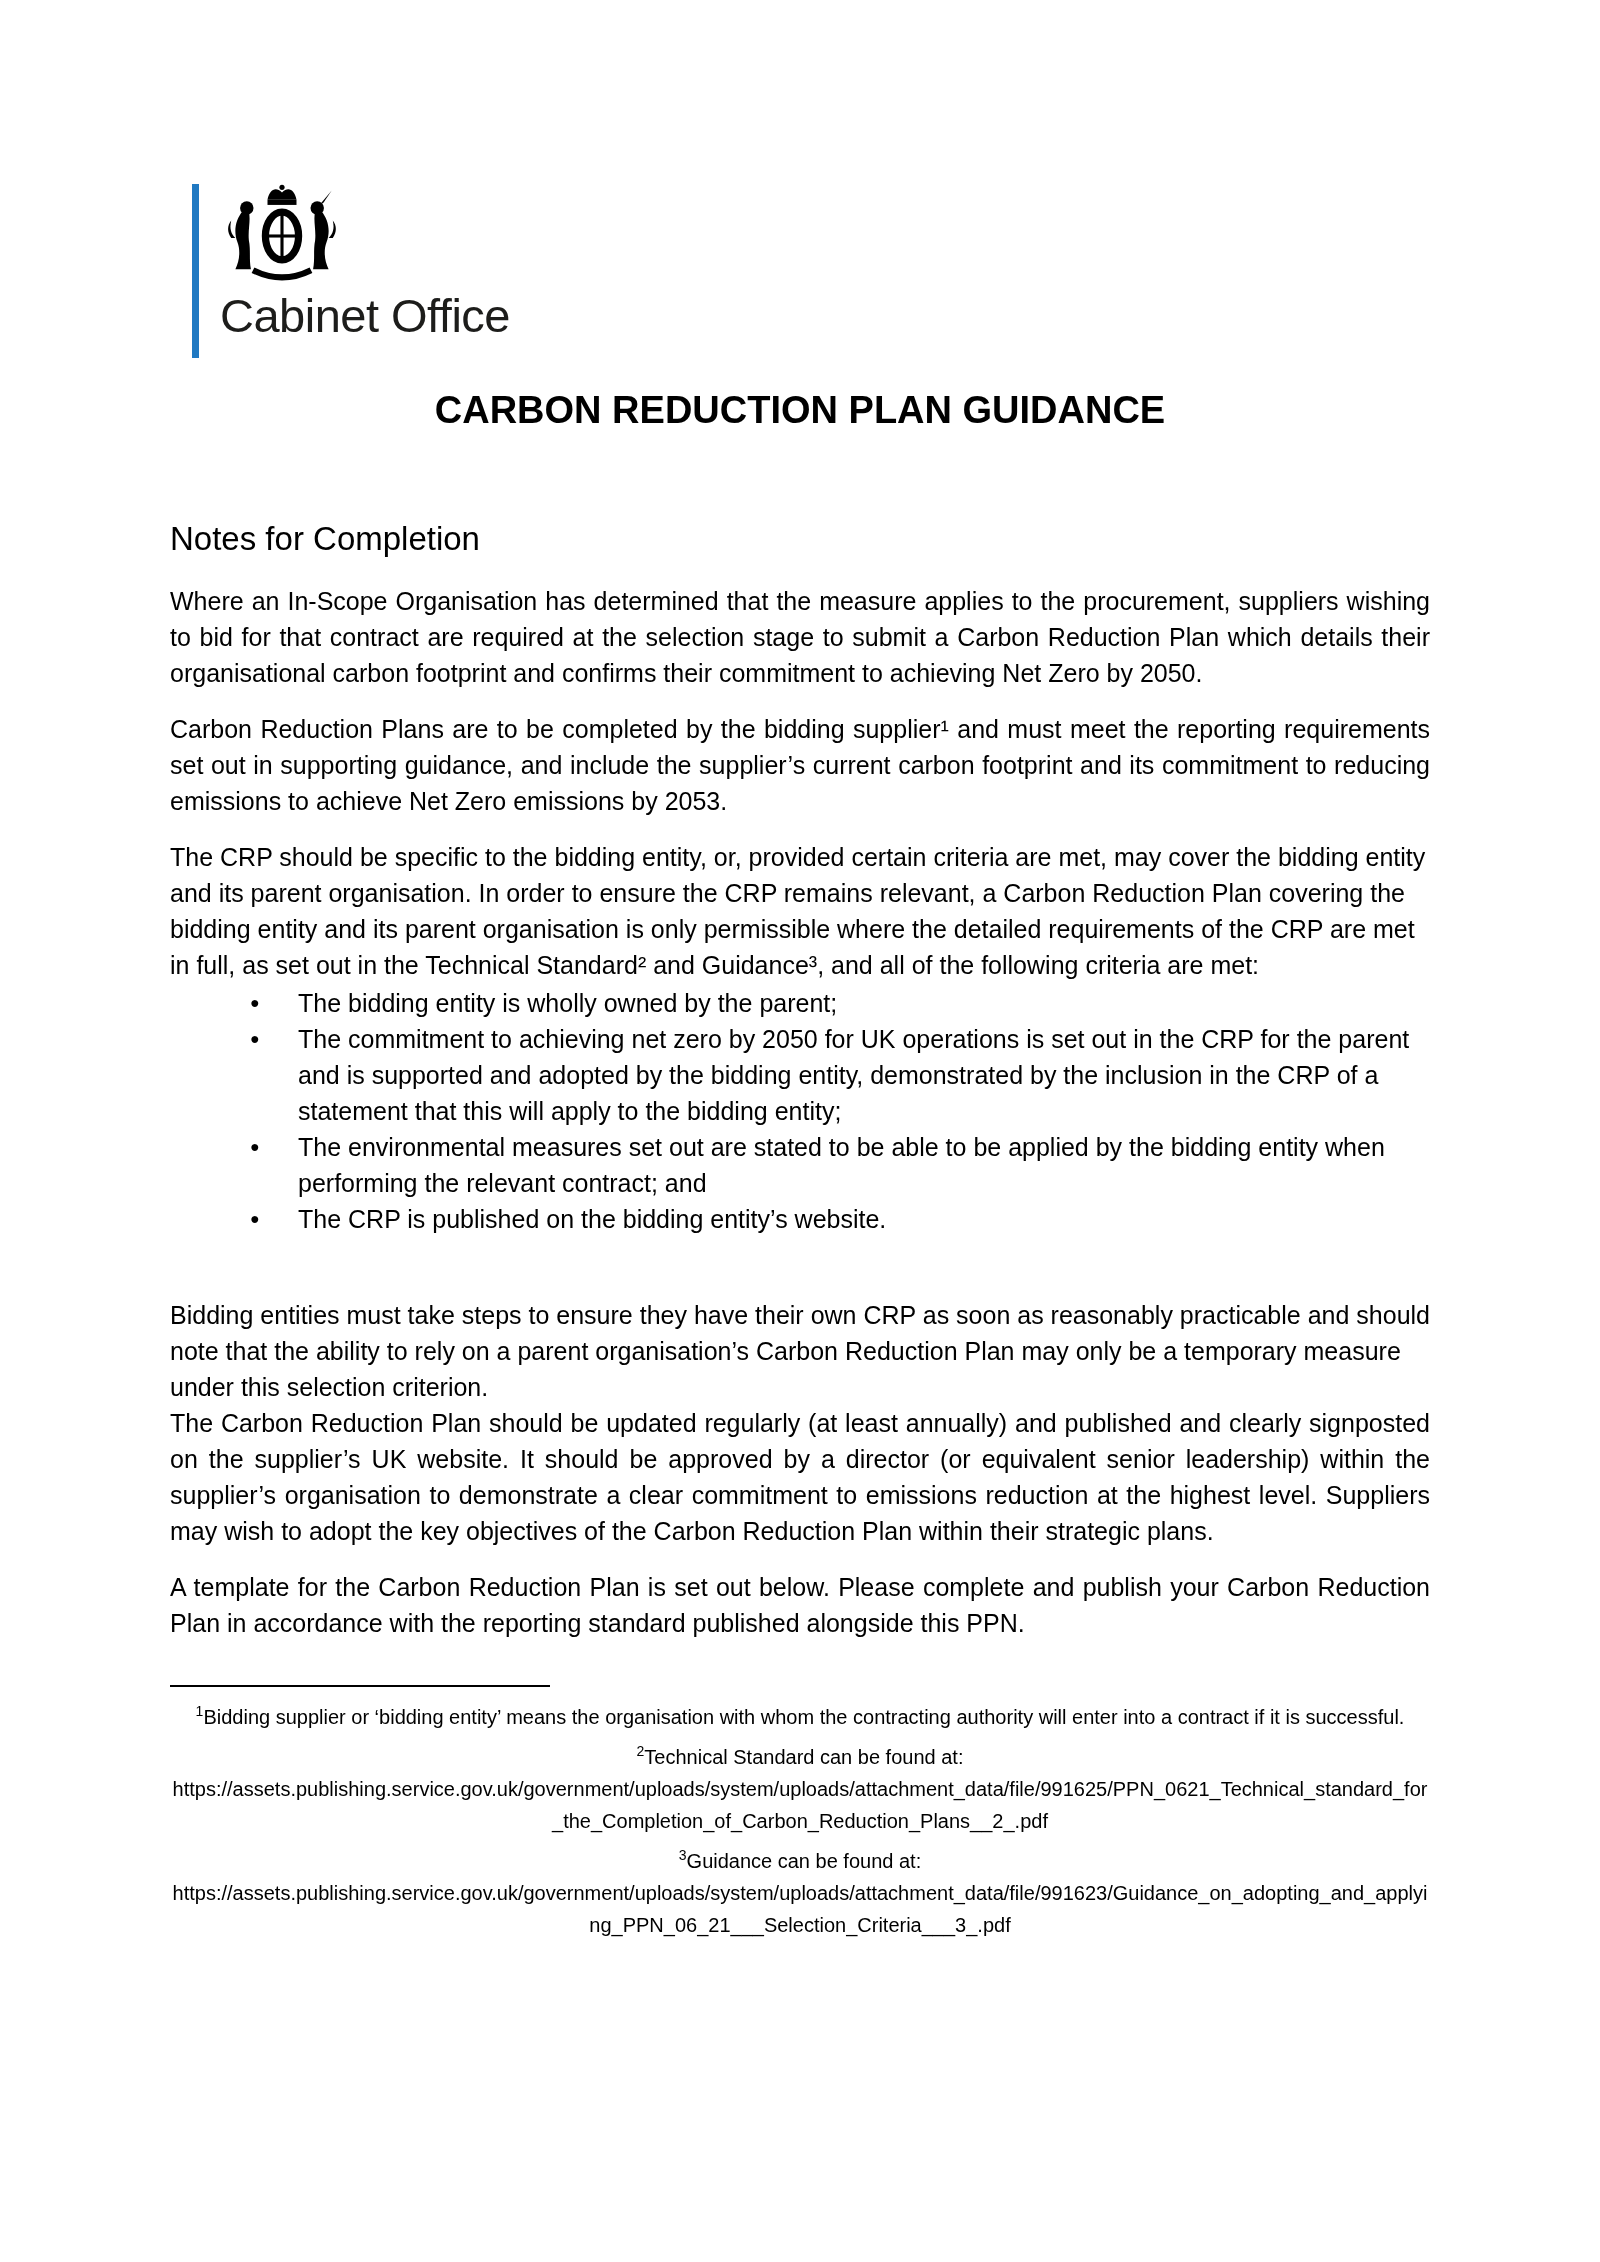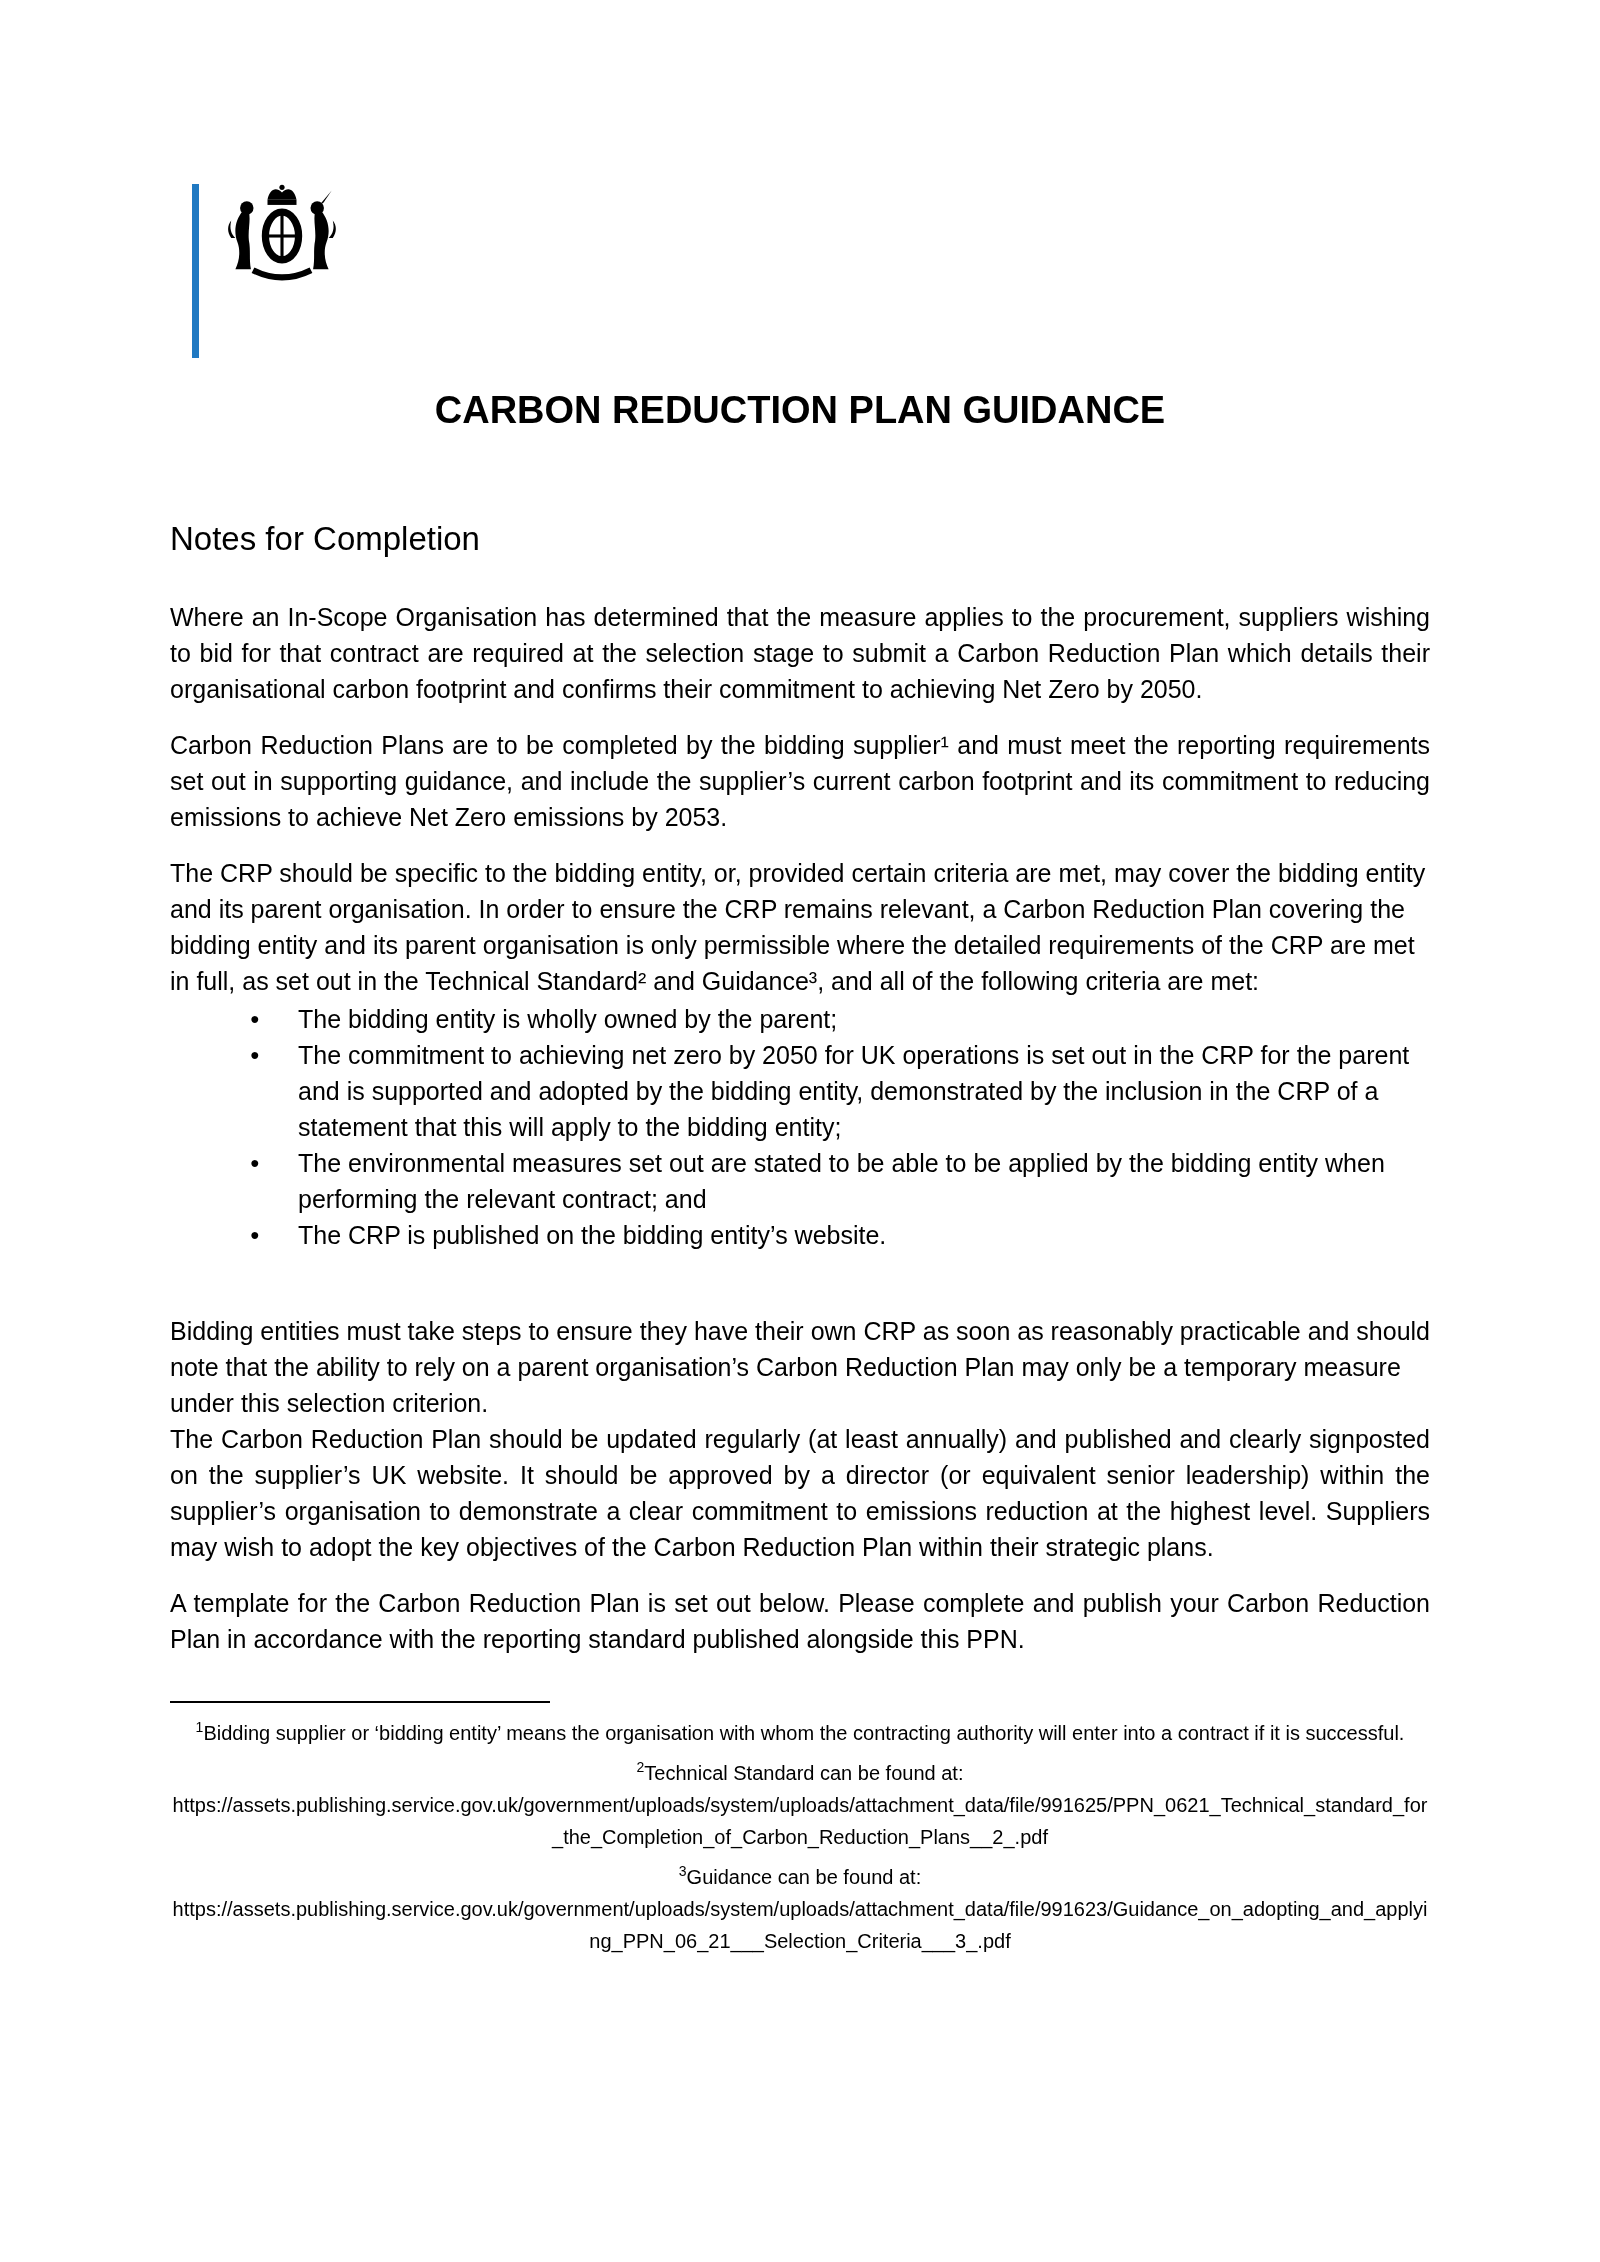--- a/index.html
+++ b/index.html
@@ -49,21 +49,21 @@
   }
 
   
   p.body-par {
     font-size: 25px;
     line-height: 36px;
     margin: 20px 0 0 0;
   }
   p.just { text-align: justify; }
   p.left { text-align: left; }
-  p.p1 { margin-top: 40px; }
+  p.p1 { margin-top: 24px; }
   p.p4 { margin-top: 60px; margin-bottom: 0; }
   p.p5 { margin-top: 0; }
 
   
   ul.bullets { list-style: none; margin: 2px 0 0 0; padding: 0; }
   ul.bullets li { display: flex; font-size: 25px; line-height: 36px; padding-left: 80px; }
   ul.bullets .dot {
     width: 48px;
     flex: 0 0 48px;
     font-size: 16px;
@@ -103,20 +103,21 @@
             <path d="M94 26 C101 34 103 46 99 56 C96 64 97 74 101 82 L86 82 C88 72 86 64 88 54 C89 44 86 34 88 27 Z"></path>
             <circle cx="90" cy="23" r="6.5"></circle>
             <path d="M93 19 L104 6 L96 18 Z"></path>
             <path d="M105 52 C109 46 109 40 105 35 C107 43 105 48 101 52 Z"></path>
           </g>
           <ellipse cx="56" cy="50" rx="16" ry="23" fill="none" stroke="#000" stroke-width="7"></ellipse>
           <line x1="56" y1="29" x2="56" y2="71" stroke="#000" stroke-width="3"></line>
           <line x1="42" y1="50" x2="70" y2="50" stroke="#000" stroke-width="3"></line>
           <path d="M28 83 Q56 97 84 83" fill="none" stroke="#000" stroke-width="6"></path>
         </svg>
+        <div class="wordmark">Cabinet Office</div>
       </div>
     </div>
 
     <h1 class="doc-title">CARBON REDUCTION PLAN GUIDANCE</h1>
 
     <h2 class="section-heading">Notes for Completion</h2>
 
     <p class="body-par just p1">Where an In-Scope Organisation has determined that the measure applies to the procurement, suppliers wishing to bid for that contract are required at the selection stage to submit a Carbon Reduction Plan which details their organisational carbon footprint and confirms their commitment to achieving Net Zero by 2050.</p>
 
     <p class="body-par just">Carbon Reduction Plans are to be completed by the bidding supplier¹ and must meet the reporting requirements set out in supporting guidance, and include the supplier’s current carbon footprint and its commitment to reducing emissions to achieve Net Zero emissions by 2053.</p>

